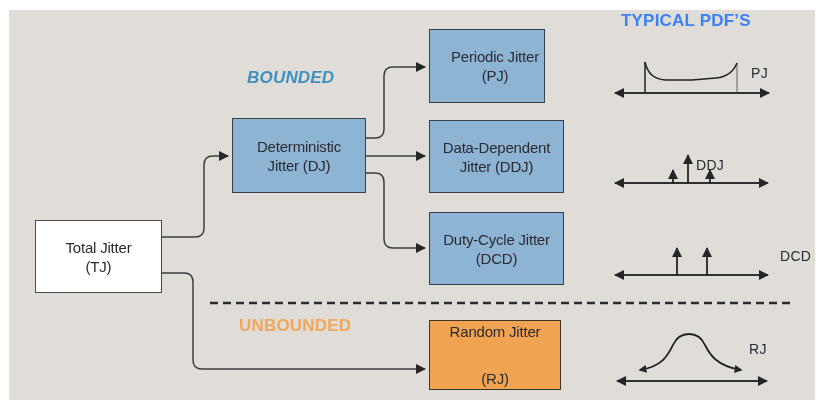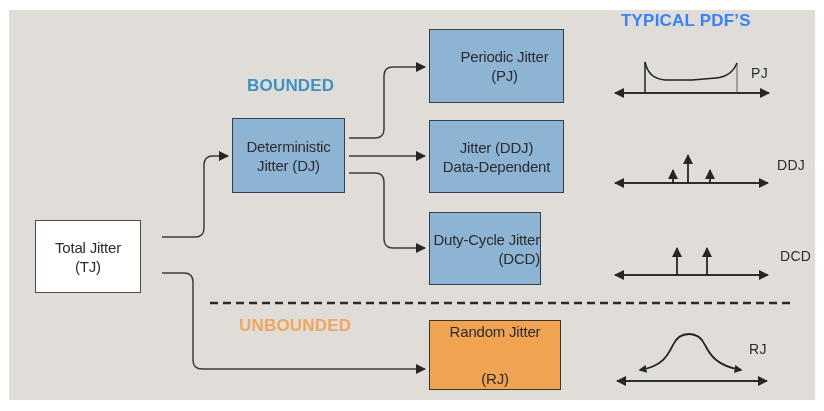--- a/index.html
+++ b/index.html
@@ -14,29 +14,29 @@
   .overlay{position:absolute;left:0;top:0;width:824px;height:411px;pointer-events:none;}
   .node{
     position:absolute;display:flex;flex-direction:column;justify-content:center;align-items:center;
     text-align:center;font-size:15px;line-height:19px;color:var(--ink,#2b2b31);
     letter-spacing:-0.2px;box-sizing:border-box;
   }
   .node.blue{background:var(--blue-fill,#8db4d3);border:1.6px solid var(--blue-border,#34404c);}
   .node.white{background:#ffffff;border:1.6px solid #4a4a4a;}
   .node.orange{background:var(--orange-fill,#f0a351);border:1.6px solid var(--orange-border,#3c3528);gap:28px;}
   .cat-label{position:absolute;font-weight:bold;font-size:17px;letter-spacing:0.2px;}
-  .cat-label.bounded{left:247px;top:76px;color:var(--bounded-text,#3f91c2);}
+  .cat-label.bounded{left:247px;top:68px;color:var(--bounded-text,#3f91c2);font-style:italic;}
   .cat-label.unbounded{left:239px;top:316px;color:var(--unbounded-text,#f1a65d);}
   .pdf-title{
     position:absolute;left:621px;top:11px;font-weight:bold;font-size:17px;
     color:#3b82f6;letter-spacing:0.2px;
   }
   .pdf-label{position:absolute;font-size:14px;color:var(--ink,#2b2b31);letter-spacing:0.3px;}
   .pdf-label.pj{left:751px;top:65px;}
-  .pdf-label.ddj{left:777px;top:157px;}
+  .pdf-label.ddj{left:696px;top:157px;}
   .pdf-label.dcd{left:736px;top:248px;margin-left:44px;}
   .pdf-label.rj{left:749px;top:341px;}
 </style>
 </head>
 <body>
 
 <div class="canvas">
   <div class="panel"></div>
 
   <svg class="overlay" viewBox="0 0 824 411">
@@ -78,41 +78,41 @@
       <path d="M677,275 V248" marker-end="url(#arr)"></path>
       <path d="M707,275 V248" marker-end="url(#arr)"></path>
     </g>
 
     <g fill="none">
       <path d="M617,381 H767" stroke="#2f2f2f" stroke-width="2" marker-start="url(#arr)" marker-end="url(#arr)"></path>
       <path d="M640,370 C663,366 668,355 673,345 Q678,334 689,334 Q700,334 705,345 C710,355 717,366 741,370" stroke="#222222" stroke-width="1.8" marker-start="url(#arrsm)" marker-end="url(#arrsm)"></path>
     </g>
   </svg>
 
-  <div class="node white" style="left:35px;top:220px;width:106px;height:73px;">
+  <div class="node white" style="left:35px;top:220px;width:127px;height:73px;">
     <div>Total Jitter</div>
     <div>(TJ)</div>
   </div>
 
-  <div class="node blue" style="left:232px;top:118px;width:113px;height:75px;">
+  <div class="node blue" style="left:232px;top:118px;width:134px;height:75px;">
     <div>Deterministic</div>
     <div>Jitter (DJ)</div>
   </div>
 
-  <div class="node blue" style="left:429px;top:29px;width:135px;height:74px;padding-left:16px;">
+  <div class="node blue" style="left:429px;top:29px;width:116px;height:74px;padding-left:16px;">
     <div>Periodic Jitter</div>
     <div>(PJ)</div>
   </div>
 
   <div class="node blue" style="left:429px;top:120px;width:135px;height:73px;">
+    <div>Data-Dependent</div>
     <div>Jitter (DDJ)</div>
-    <div>Data-Dependent</div>
   </div>
 
-  <div class="node blue" style="left:429px;top:212px;width:112px;height:73px;align-items:flex-end;">
+  <div class="node blue" style="left:429px;top:212px;width:135px;height:73px;">
     <div>Duty-Cycle Jitter</div>
     <div>(DCD)</div>
   </div>
 
   <div class="node orange" style="left:429px;top:320px;width:132px;height:70px;">
     <div>Random Jitter</div>
     <div>(RJ)</div>
   </div>
 
   <div class="cat-label bounded">BOUNDED</div>

